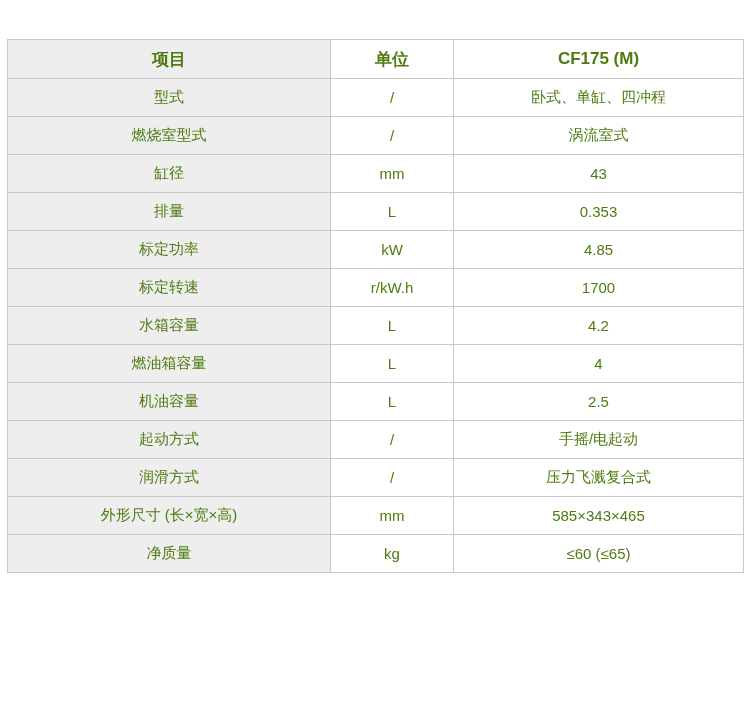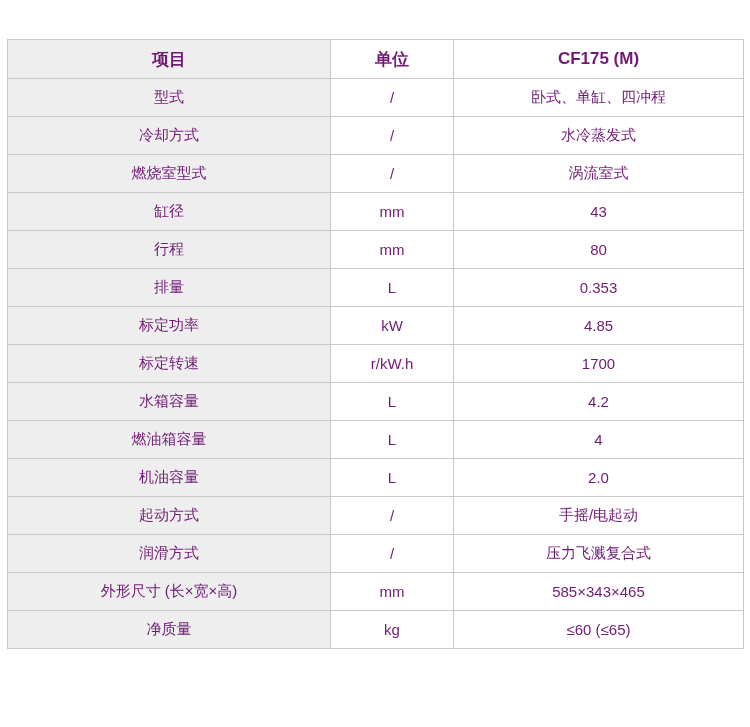--- a/index.html
+++ b/index.html
@@ -18,21 +18,21 @@
     overflow: hidden;
   }
 
   table.spec-table {
     position: absolute;
     left: 7px;
     top: 39px;
     width: 736px;
     border-collapse: collapse;
     table-layout: fixed;
-    color: #701a75;
+    color: #4d7c0f;
   }
 
   table.spec-table th,
   table.spec-table td {
     border: 1px solid #c9c9c9;
     text-align: center;
     vertical-align: middle;
     overflow: hidden;
     white-space: nowrap;
   }
@@ -81,38 +81,28 @@
       </tr>
     </thead>
 
     <tbody>
       <tr>
         <td class="col-item">型式</td>
         <td class="col-unit">/</td>
         <td class="col-value">卧式、单缸、四冲程</td>
       </tr>
       <tr>
-        <td class="col-item">冷却方式</td>
-        <td class="col-unit">/</td>
-        <td class="col-value">水冷蒸发式</td>
-      </tr>
-      <tr>
         <td class="col-item">燃烧室型式</td>
         <td class="col-unit">/</td>
         <td class="col-value">涡流室式</td>
       </tr>
       <tr>
         <td class="col-item">缸径</td>
         <td class="col-unit">mm</td>
         <td class="col-value">43</td>
-      </tr>
-      <tr>
-        <td class="col-item">行程</td>
-        <td class="col-unit">mm</td>
-        <td class="col-value">80</td>
       </tr>
       <tr>
         <td class="col-item">排量</td>
         <td class="col-unit">L</td>
         <td class="col-value">0.353</td>
       </tr>
       <tr>
         <td class="col-item">标定功率</td>
         <td class="col-unit">kW</td>
         <td class="col-value">4.85</td>
@@ -128,21 +118,21 @@
         <td class="col-value">4.2</td>
       </tr>
       <tr>
         <td class="col-item">燃油箱容量</td>
         <td class="col-unit">L</td>
         <td class="col-value">4</td>
       </tr>
       <tr>
         <td class="col-item">机油容量</td>
         <td class="col-unit">L</td>
-        <td class="col-value">2.0</td>
+        <td class="col-value">2.5</td>
       </tr>
       <tr>
         <td class="col-item">起动方式</td>
         <td class="col-unit">/</td>
         <td class="col-value">手摇/电起动</td>
       </tr>
       <tr>
         <td class="col-item">润滑方式</td>
         <td class="col-unit">/</td>
         <td class="col-value">压力飞溅复合式</td>

